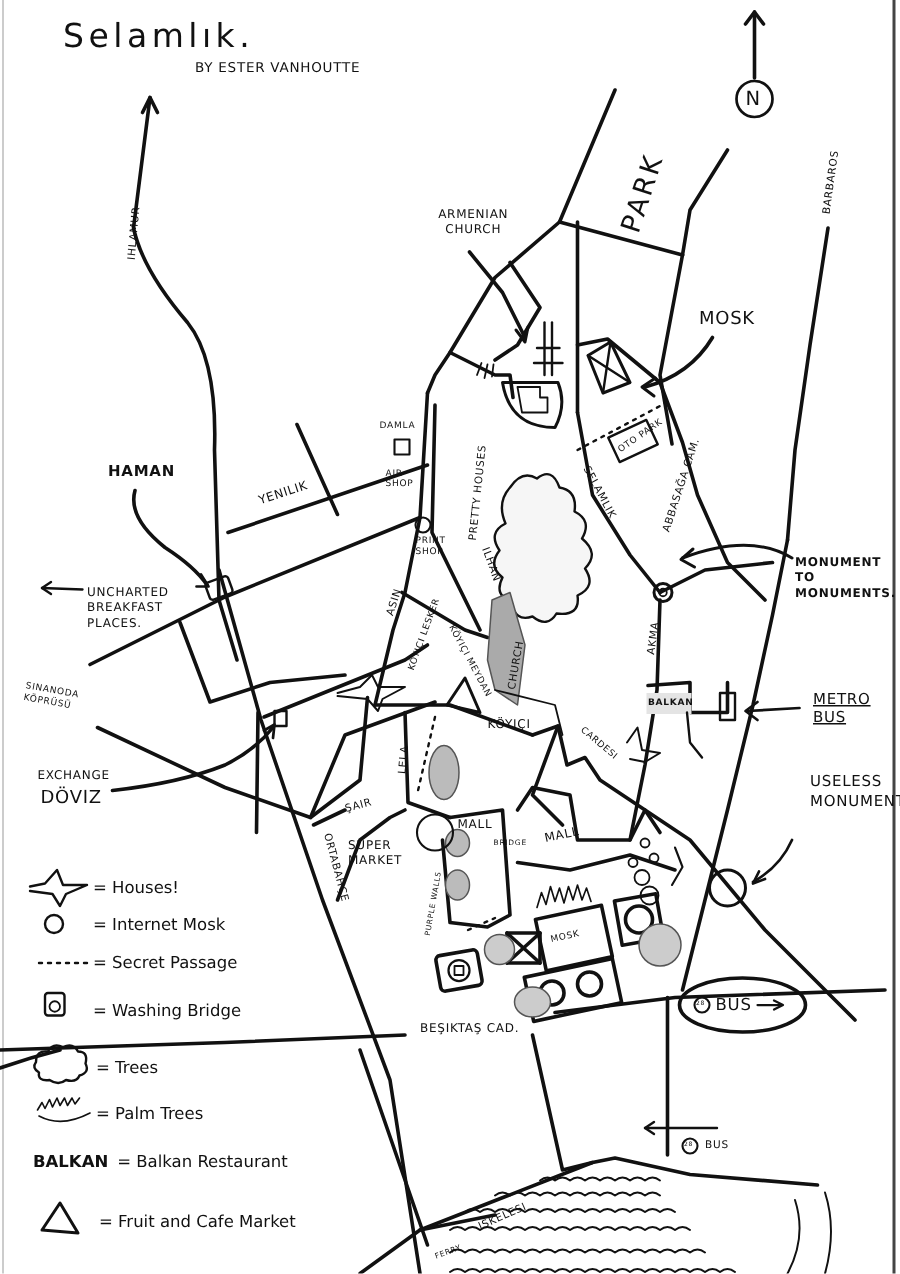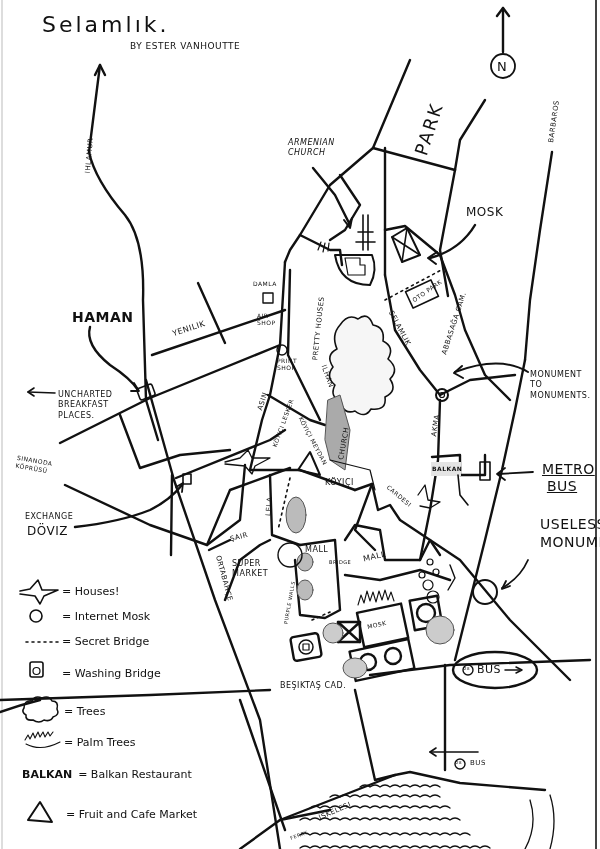--- a/index.html
+++ b/index.html
@@ -4,21 +4,21 @@
 <style>
   html, body { margin:0; padding:0; background:#ffffff; }
   body { width:600px; height:849px; position:relative; overflow:hidden;
          font-family:"DejaVu Sans", sans-serif; color:#111; }
   svg.map { position:absolute; left:0; top:0; }
   .lbl { position:absolute; font-family:"DejaVu Sans", sans-serif; color:#111;
          white-space:nowrap; line-height:1; text-transform:uppercase; letter-spacing:0.5px; }
   .t-title { font-size:22px; letter-spacing:3px; font-weight:normal; }
   .t-sm { font-size:8px; }
   .t-xs { font-size:7px; }
-  .t-md { font-size:14px;text-align:center; }
+  .t-md { font-size:10px; }
   .t-lg { font-size:12px; }
   .t-xl { font-size:18px; letter-spacing:2px; }
   .legend-item { position:absolute; font-size:11px; display:flex; align-items:center; gap:6px; white-space:nowrap; }
 </style>
 </head>
 <body>
 
 <svg class="map" width="600" height="849" viewBox="0 0 600 849">
   <g fill="none" stroke="#111" stroke-width="2.4" stroke-linecap="round" stroke-linejoin="round">
 
@@ -227,40 +227,40 @@
     <path d="M25 740 l3-5 l2 4 l3-6 l2 5 l3-6 l2 5 l3-5 l2 5 l3-5 l2 4 l3-4 M26 744 q15 8 34 -2" stroke-width="1.1"></path>
     <path d="M28 820 L40 802 L52 822 Z" stroke-width="2"></path>
   </g>
 </svg>
 
 <div class="lbl t-title" style="left:42px;top:14px;text-transform:none;">Selamlık.</div>
 <div class="lbl t-sm" style="left:130px;top:42px;font-size:9px;">by Ester Vanhoutte</div>
 <div class="lbl" style="left:497px;top:60px;font-size:13px;">N</div>
 
 <div class="lbl t-xl" style="left:402px;top:120px;transform:rotate(-72deg);">Park</div>
-<div class="lbl t-sm" style="left:288px;top:138px;width:55px;white-space:normal;line-height:1.3;font-style:italic;">Armenian Church</div>
+<div class="lbl t-sm" style="left:288px;top:138px;width:55px;white-space:normal;text-align:center;line-height:1.3;">Armenian Church</div>
 <div class="lbl t-lg" style="left:466px;top:206px;">Mosk</div>
 <div class="lbl t-xs" style="left:533px;top:118px;transform:rotate(-82deg);">Barbaros</div>
 <div class="lbl t-xs" style="left:72px;top:152px;transform:rotate(-85deg);">Ihlamur</div>
 <div class="lbl t-md" style="left:72px;top:310px;font-weight:bold;">Haman</div>
 <div class="lbl t-xs" style="left:253px;top:281px;font-size:6px;">Damla</div>
 <div class="lbl t-xs" style="left:257px;top:313px;width:20px;white-space:normal;font-size:6px;line-height:1.1;">Air Shop</div>
 <div class="lbl t-sm" style="left:172px;top:325px;transform:rotate(-18deg);">Yenilik</div>
 <div class="lbl t-xs" style="left:277px;top:358px;width:28px;white-space:normal;font-size:6px;line-height:1.1;">Print Shop</div>
 <div class="lbl t-xs" style="left:287px;top:325px;transform:rotate(-84deg);">Pretty Houses</div>
 <div class="lbl t-sm" style="left:58px;top:390px;width:60px;white-space:normal;line-height:1.3;">Uncharted Breakfast Places.</div>
 <div class="lbl t-xs" style="left:410px;top:288px;transform:rotate(-35deg);font-size:6px;">Oto Park</div>
 <div class="lbl t-xs" style="left:422px;top:320px;transform:rotate(-72deg);">Abbasağa Cam.</div>
 <div class="lbl t-xs" style="left:380px;top:325px;transform:rotate(62deg);">Selamlık</div>
 <div class="lbl t-xs" style="left:315px;top:373px;transform:rotate(70deg);">Ilhan</div>
 <div class="lbl t-xs" style="left:254px;top:398px;transform:rotate(-72deg);">Asin</div>
 <div class="lbl t-xs" style="left:258px;top:420px;transform:rotate(-70deg);font-size:6px;">Köyiçi Lesker</div>
 <div class="lbl t-xs" style="left:286px;top:438px;transform:rotate(62deg);font-size:6px;">Köyiçi Meydan</div>
 <div class="lbl t-xs" style="left:328px;top:440px;transform:rotate(-80deg);">Church</div>
-<div class="lbl t-sm" style="left:530px;top:370px;width:60px;white-space:normal;line-height:1.3;">Monument to Monuments.</div>
+<div class="lbl t-sm" style="left:530px;top:370px;width:60px;white-space:normal;line-height:1.3;font-weight:bold;">Monument to Monuments.</div>
 <div class="lbl t-xs" style="left:425px;top:422px;transform:rotate(-82deg);">Akma</div>
 <div class="lbl t-xs" style="left:432px;top:466px;font-size:6px;font-weight:bold;">Balkan</div>
 <div class="lbl t-md" style="left:542px;top:461px;width:40px;white-space:normal;line-height:1.2;text-decoration:underline;">Metro Bus</div>
 <div class="lbl t-xs" style="left:16px;top:458px;width:50px;white-space:normal;line-height:1.3;transform:rotate(10deg);font-size:6px;">Sinanoda Köprüsü</div>
 <div class="lbl t-sm" style="left:25px;top:513px;">Exchange</div>
 <div class="lbl t-lg" style="left:27px;top:525px;">Döviz</div>
 <div class="lbl t-sm" style="left:325px;top:479px;text-align:center;">Köyiçi</div>
 <div class="lbl t-xs" style="left:384px;top:493px;transform:rotate(40deg);font-size:6px;">Cardesi</div>
 <div class="lbl t-md" style="left:540px;top:515px;width:58px;white-space:normal;line-height:1.3;">Useless Monument</div>
 <div class="lbl t-xs" style="left:260px;top:503px;transform:rotate(-85deg);">Lela</div>
@@ -281,21 +281,21 @@
 <div class="lbl t-xs" style="left:290px;top:833px;transform:rotate(-20deg);font-size:5px;">Ferry</div>
 
 <div>
   <div class="legend-item" style="left:62px;top:585px;">
     <span>= Houses!</span>
   </div>
   <div class="legend-item" style="left:62px;top:610px;">
     <span>= Internet Mosk</span>
   </div>
   <div class="legend-item" style="left:62px;top:635px;">
-    <span>= Secret Bridge</span>
+    <span>= Secret Passage</span>
   </div>
   <div class="legend-item" style="left:62px;top:667px;">
     <span>= Washing Bridge</span>
   </div>
   <div class="legend-item" style="left:64px;top:705px;">
     <span>= Trees</span>
   </div>
   <div class="legend-item" style="left:64px;top:736px;">
     <span>= Palm Trees</span>
   </div>

